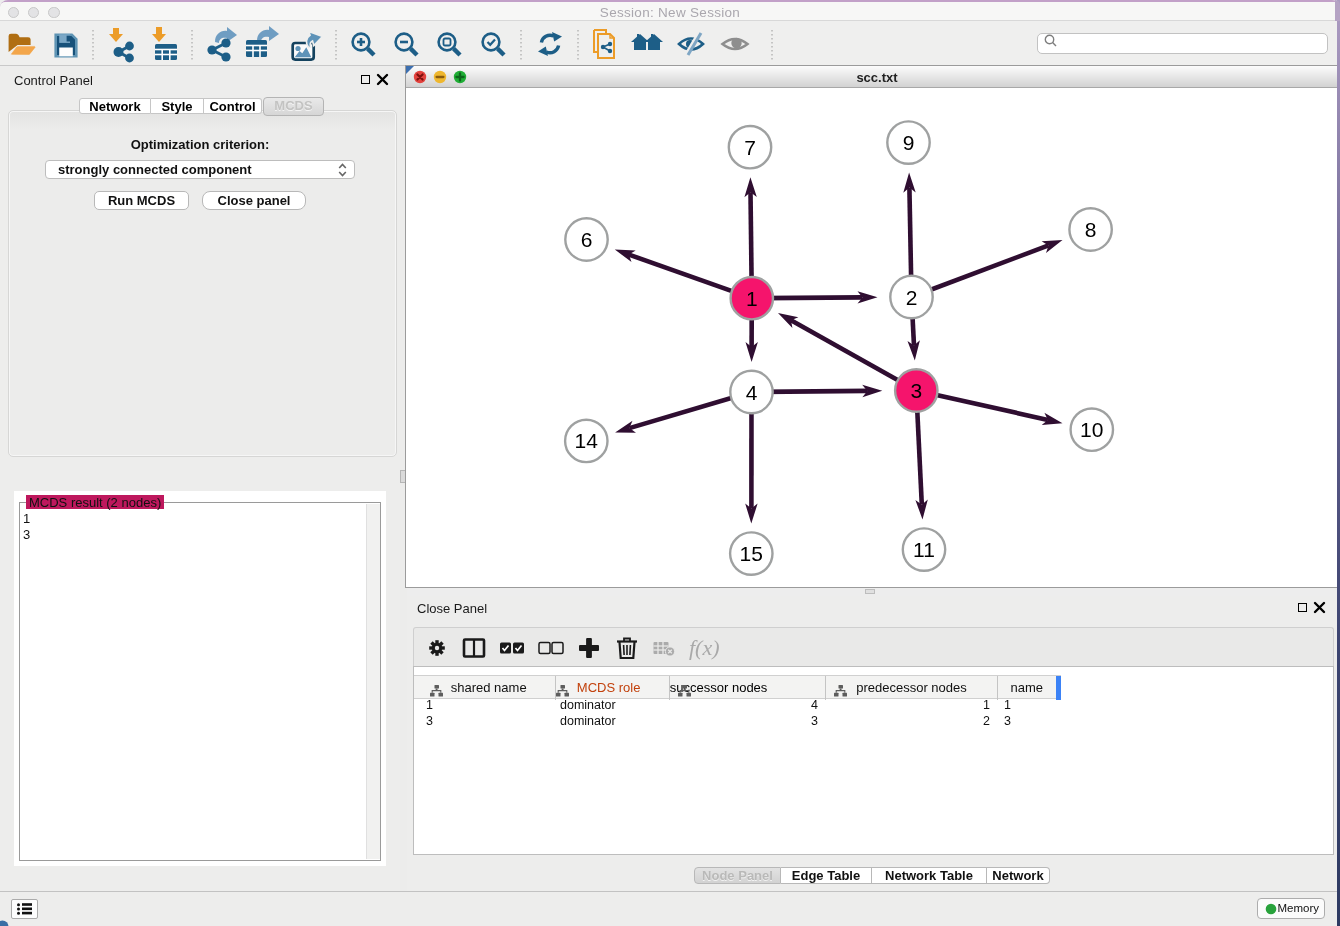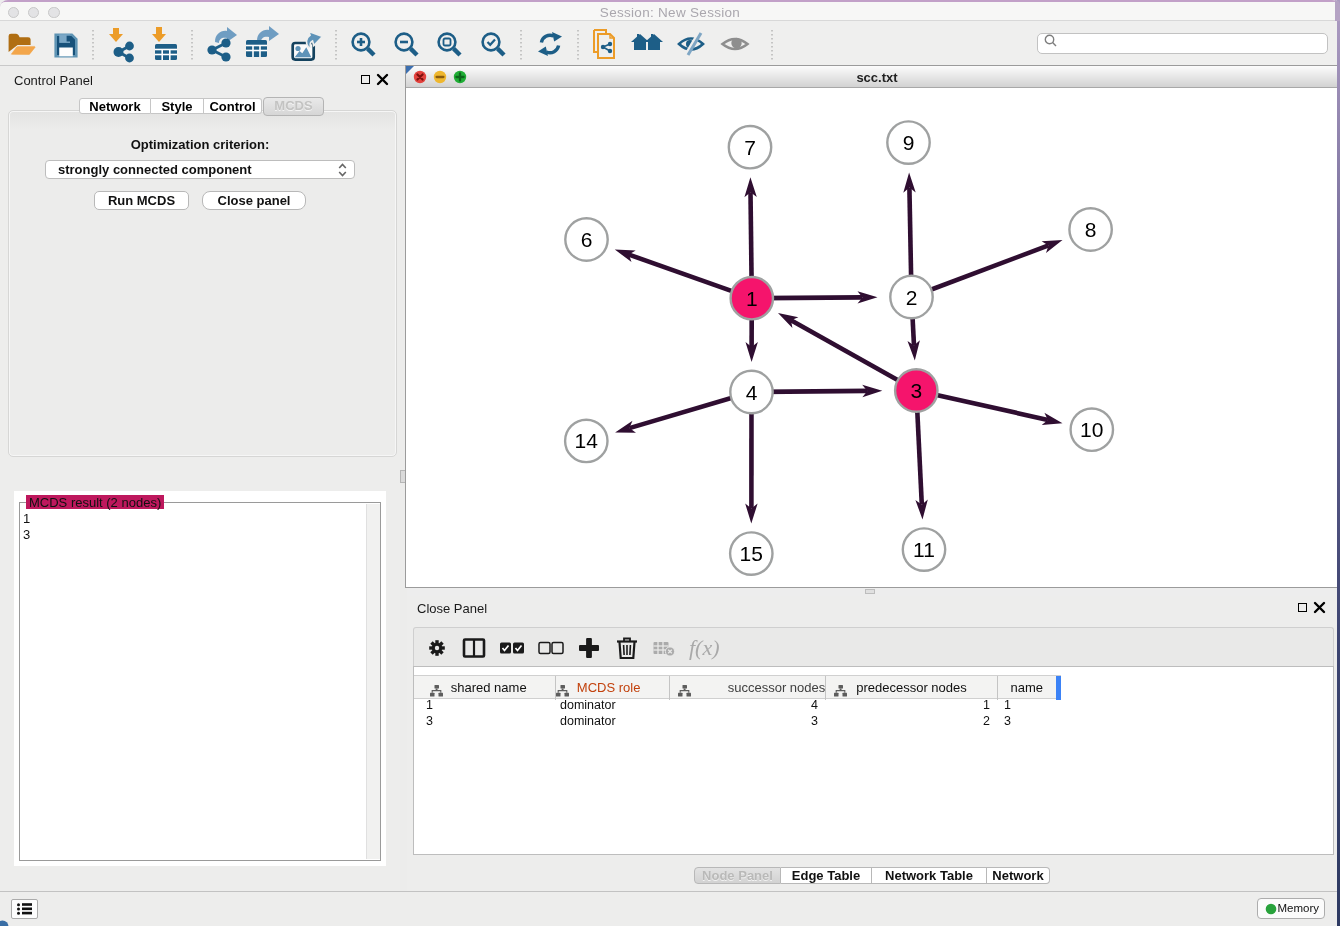--- a/index.html
+++ b/index.html
@@ -365,21 +365,21 @@
               </g>
             </svg></span>shared name</div>
         <div style="position:absolute;left:134.4px;top:0;width:121.4px;height:24px;border-right:1px solid #c4c4c4;text-align:center;font-size:13px;line-height:23px;color:#c2410c;"><span style="position:absolute;left:8px;top:5px;"><svg width="13" height="12" viewBox="0 0 13 12">
               <g fill="#5d5d5d">
                 <rect x="4.5" y="0" width="4.5" height="3.6" rx="0.5"></rect>
                 <rect x="0" y="7.8" width="4.5" height="3.6" rx="0.5"></rect>
                 <rect x="8.5" y="7.8" width="4.5" height="3.6" rx="0.5"></rect>
                 <path d="M6.2 3.6 L6.2 5.6 L2.2 5.6 L2.2 7.8 M7 3.6 L7 5.6 L10.8 5.6 L10.8 7.8" stroke="#5d5d5d" fill="none" stroke-width="1.1"></path>
               </g>
             </svg></span>MCDS role</div>
-        <div style="position:absolute;left:255.8px;top:0;width:156.5px;height:24px;border-right:1px solid #c4c4c4;text-align:right;font-size:13px;line-height:23px;color:#404040;"><span style="position:absolute;left:8px;top:5px;"><svg width="13" height="12" viewBox="0 0 13 12">
+        <div style="position:absolute;left:255.8px;top:0;width:156.5px;height:24px;border-right:1px solid #c4c4c4;text-align:left;font-size:13px;line-height:23px;color:#000000;"><span style="position:absolute;left:8px;top:5px;"><svg width="13" height="12" viewBox="0 0 13 12">
               <g fill="#5d5d5d">
                 <rect x="4.5" y="0" width="4.5" height="3.6" rx="0.5"></rect>
                 <rect x="0" y="7.8" width="4.5" height="3.6" rx="0.5"></rect>
                 <rect x="8.5" y="7.8" width="4.5" height="3.6" rx="0.5"></rect>
                 <path d="M6.2 3.6 L6.2 5.6 L2.2 5.6 L2.2 7.8 M7 3.6 L7 5.6 L10.8 5.6 L10.8 7.8" stroke="#5d5d5d" fill="none" stroke-width="1.1"></path>
               </g>
             </svg></span>successor nodes</div>
         <div style="position:absolute;left:412.3px;top:0;width:171.4px;height:24px;border-right:1px solid #c4c4c4;text-align:center;font-size:13px;line-height:23px;color:#111;"><span style="position:absolute;left:8px;top:5px;"><svg width="13" height="12" viewBox="0 0 13 12">
               <g fill="#5d5d5d">
                 <rect x="4.5" y="0" width="4.5" height="3.6" rx="0.5"></rect>

